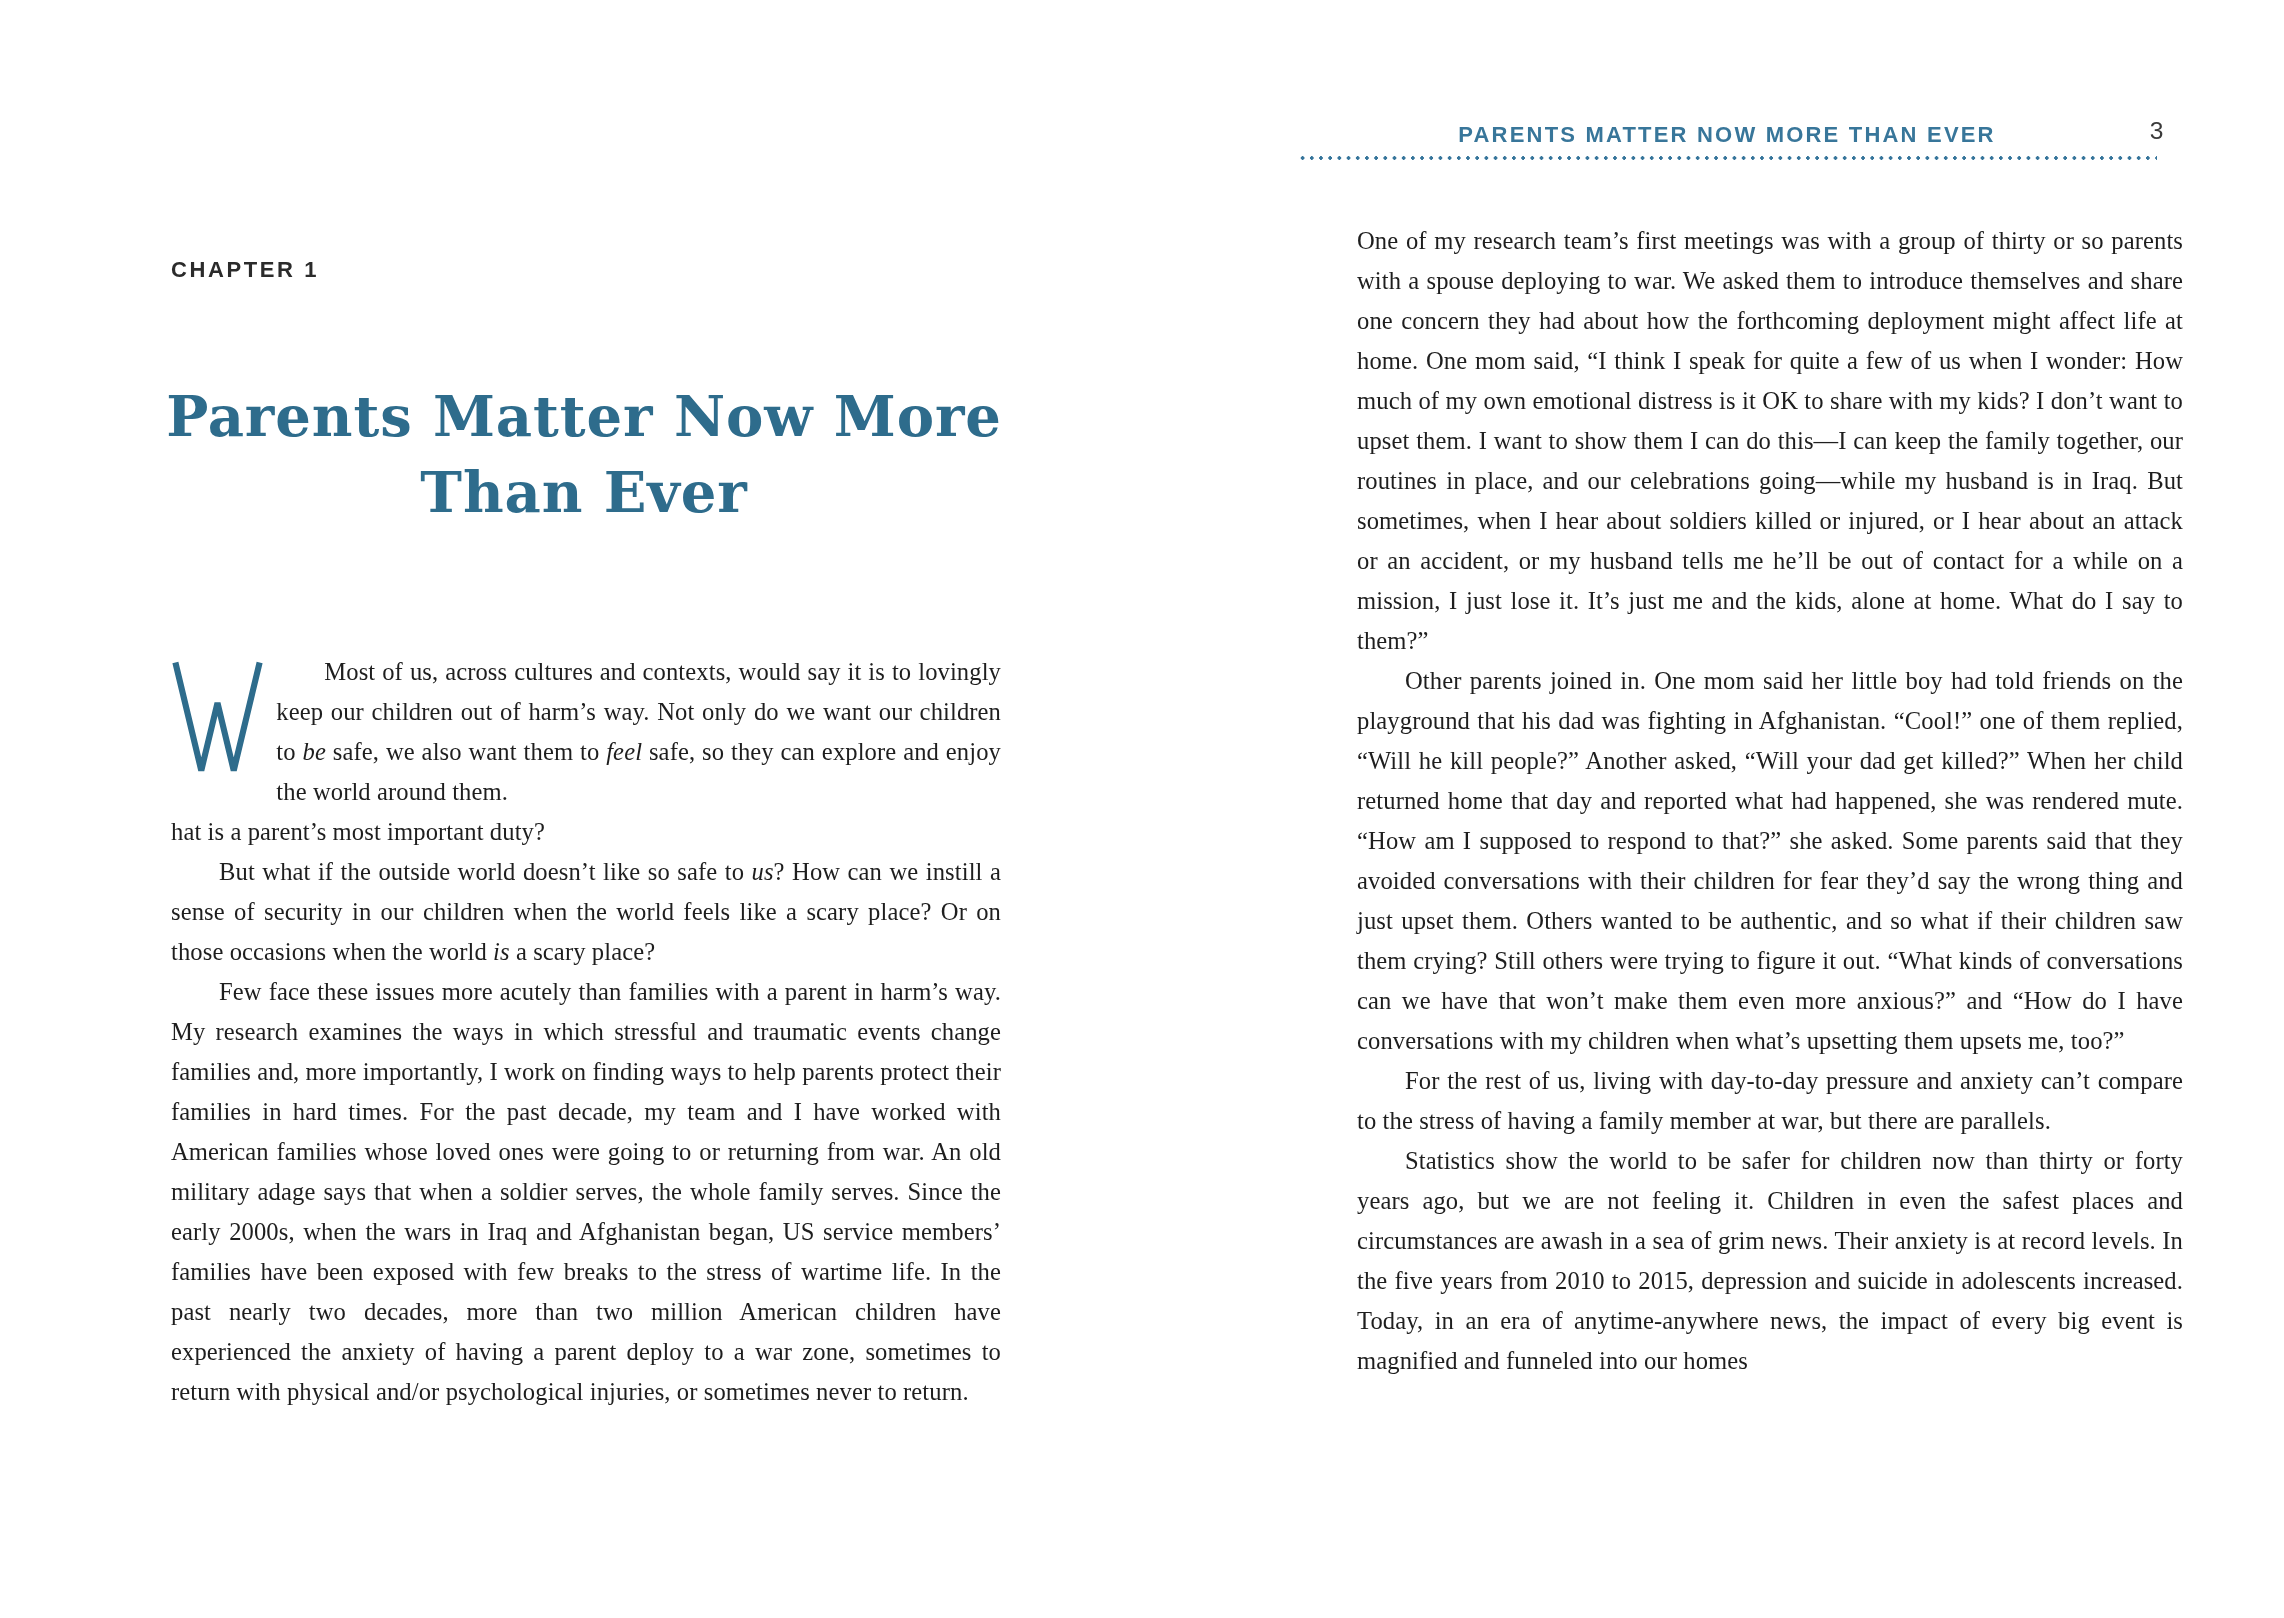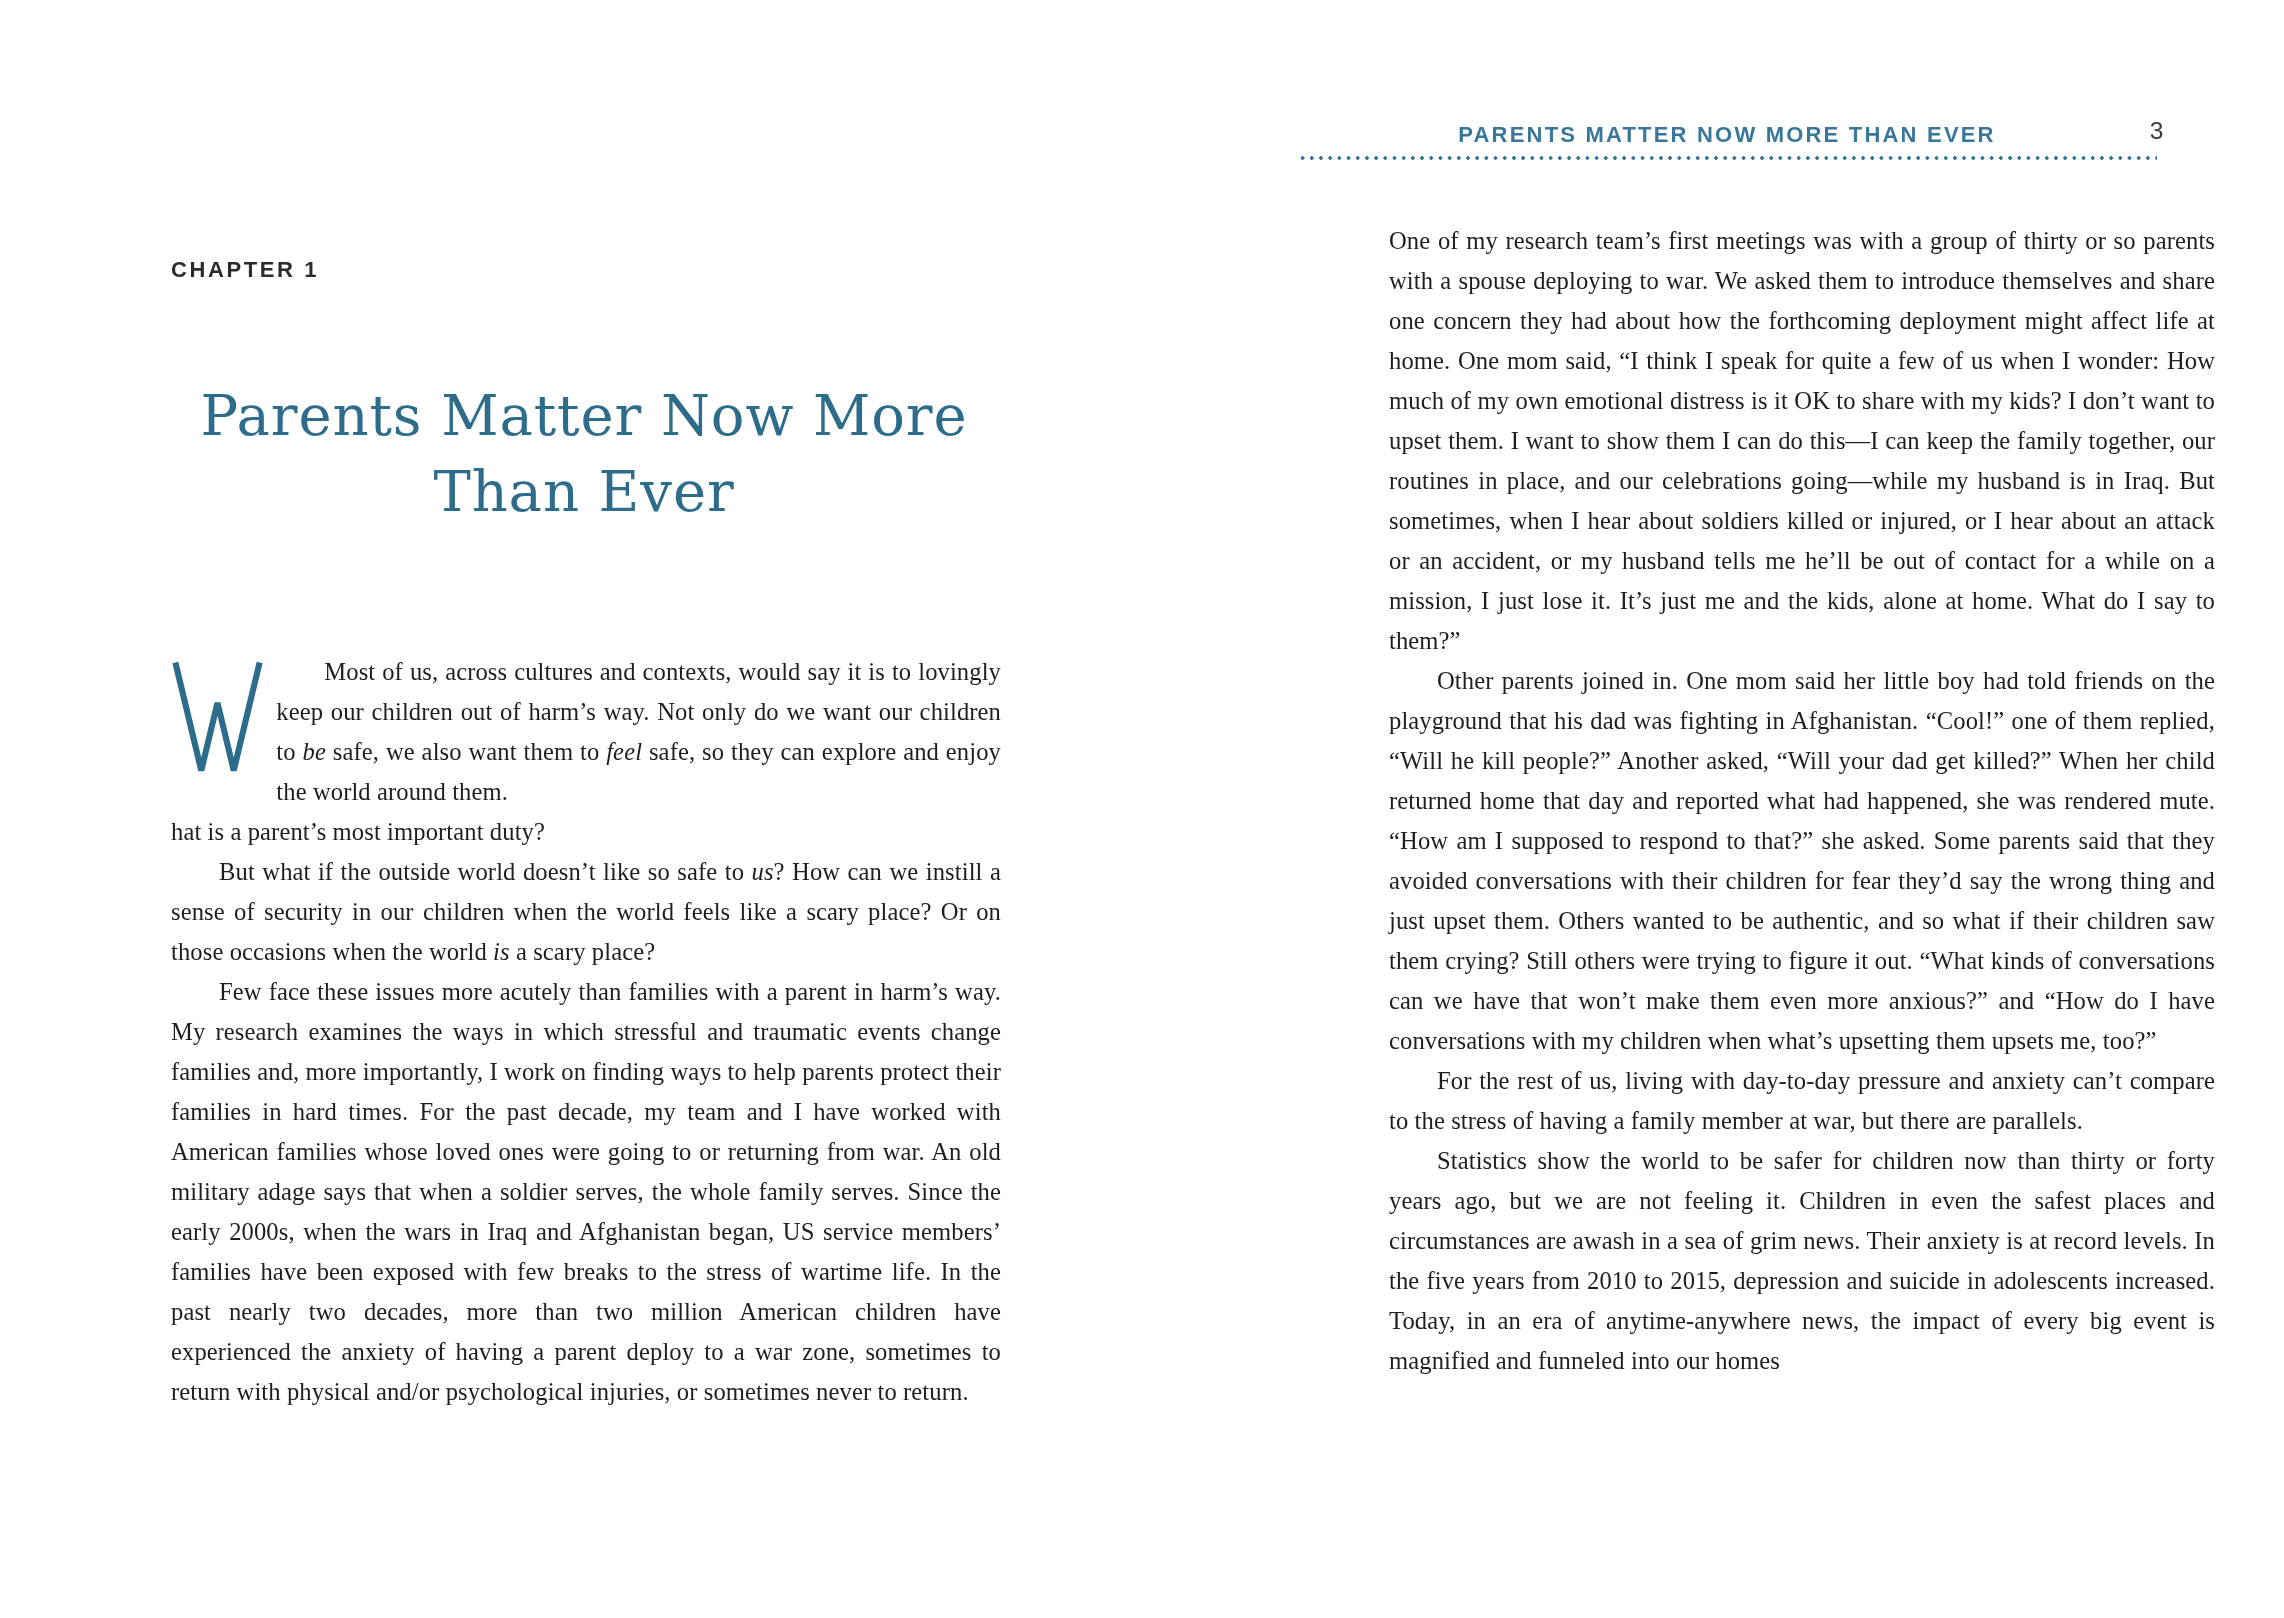--- a/index.html
+++ b/index.html
@@ -21,29 +21,29 @@
     position:absolute;left:171px;top:257px;width:830px;
     text-align:left;
     font-family:"Liberation Sans", sans-serif;
     font-size:22px;font-weight:600;letter-spacing:2.6px;
     color:#2b2b2b;white-space:nowrap;
   }
   .chapter-title{
     position:absolute;left:127px;top:378px;width:914px;
     text-align:center;
     font-family:"DejaVu Serif", serif;
-    font-size:56px;line-height:76px;font-weight:400;
+    font-size:56px;line-height:76px;font-weight:700;
     letter-spacing:0.9px;
     color:var(--accent);
   }
   .body-col{
     position:absolute;
   }
   #left-body{left:171px;top:652px;width:830px;}
-  #right-body{left:1357px;top:221px;width:826px;margin-left:32px;}
+  #right-body{left:1357px;top:221px;width:826px;}
   p.body-para{
     margin:0;
     font-size:24.6px;line-height:40px;
     text-align:justify;
     color:var(--body-ink);
     letter-spacing:0.1px;
   }
   p.body-para.indent{text-indent:48px;}
   .it{font-style:italic;}
   .dropcap{

